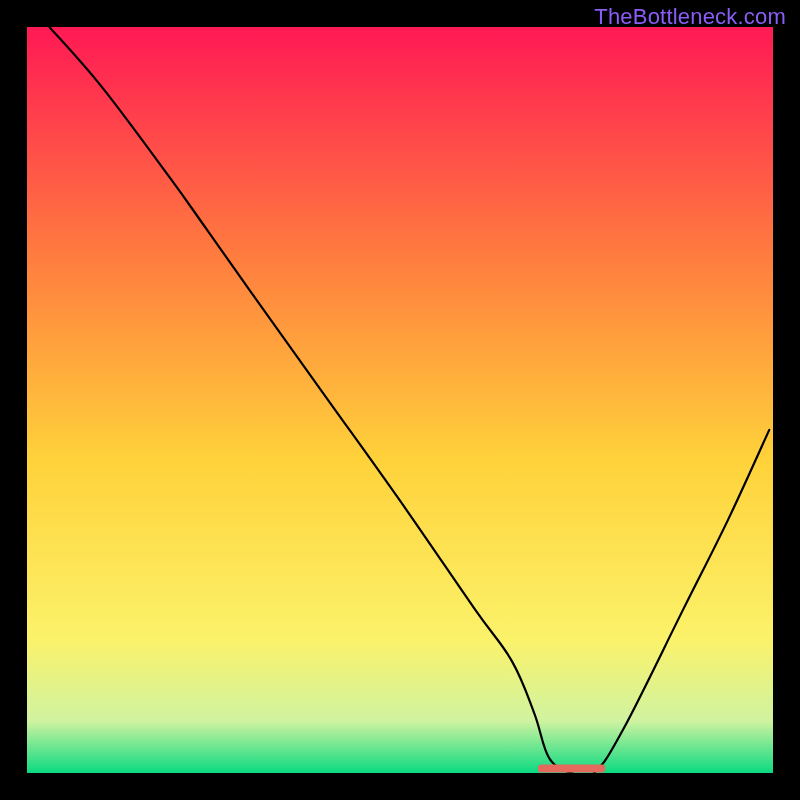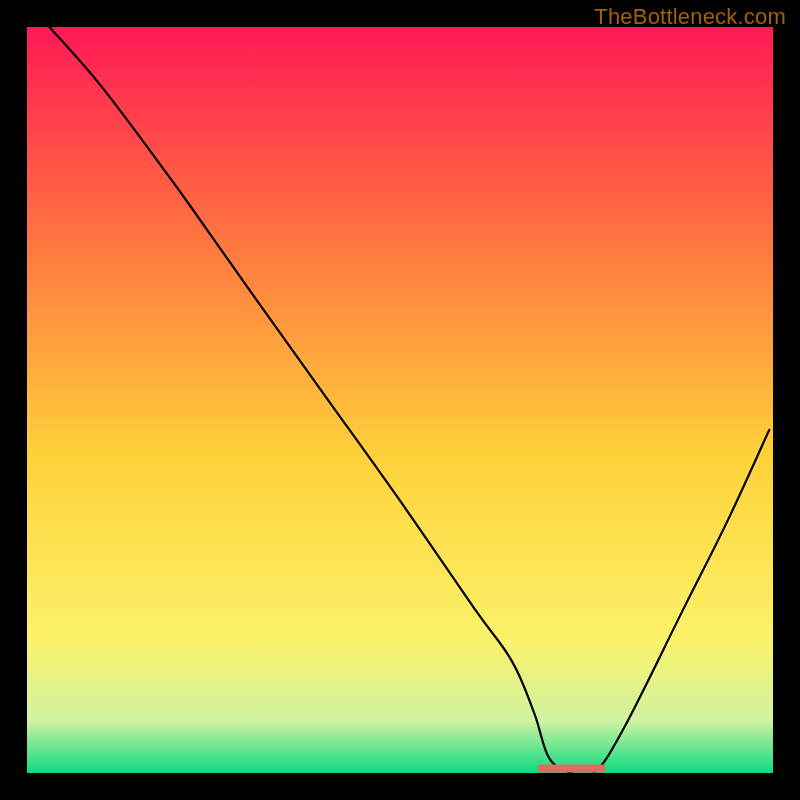--- a/index.html
+++ b/index.html
@@ -14,21 +14,21 @@
     position: relative;
     width: 800px;
     height: 800px;
   }
   .watermark {
     position: absolute;
     top: 4px;
     right: 14px;
     font-size: 22px;
     font-weight: 500;
-    color: #a16207;
+    color: #8b5cf6;
     letter-spacing: 0.2px;
   }
   svg {
     display: block;
   }
 </style>
 </head>
 <body>
 <div class="container">
 

